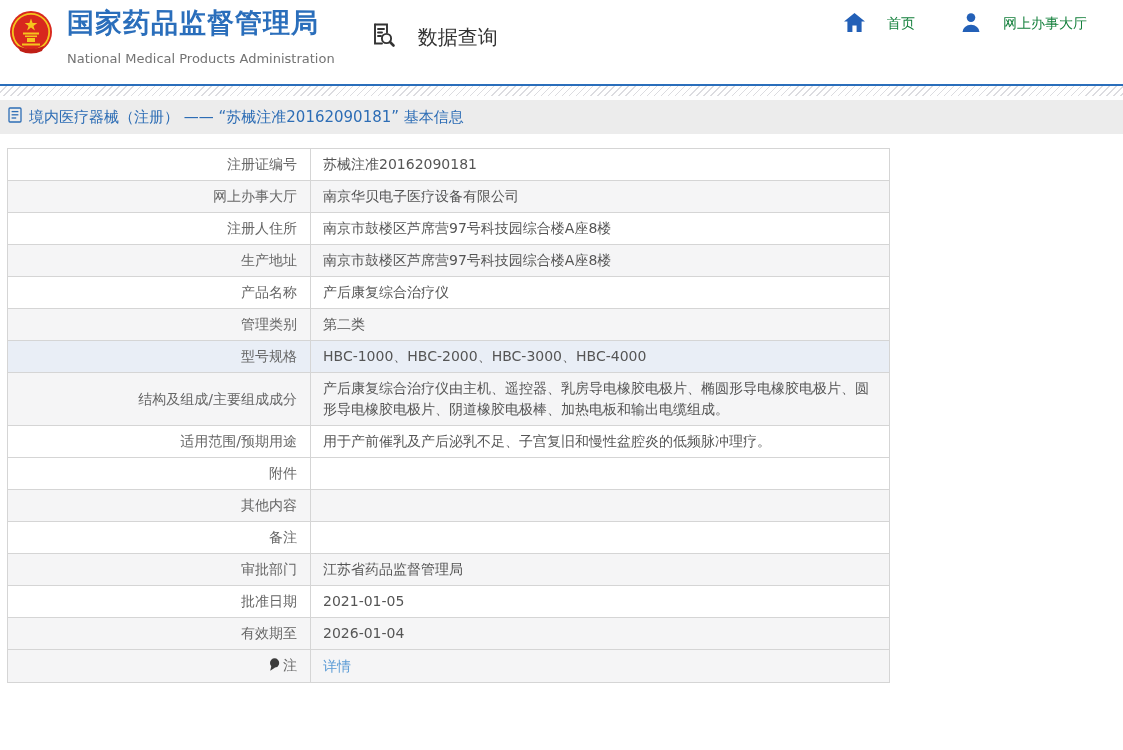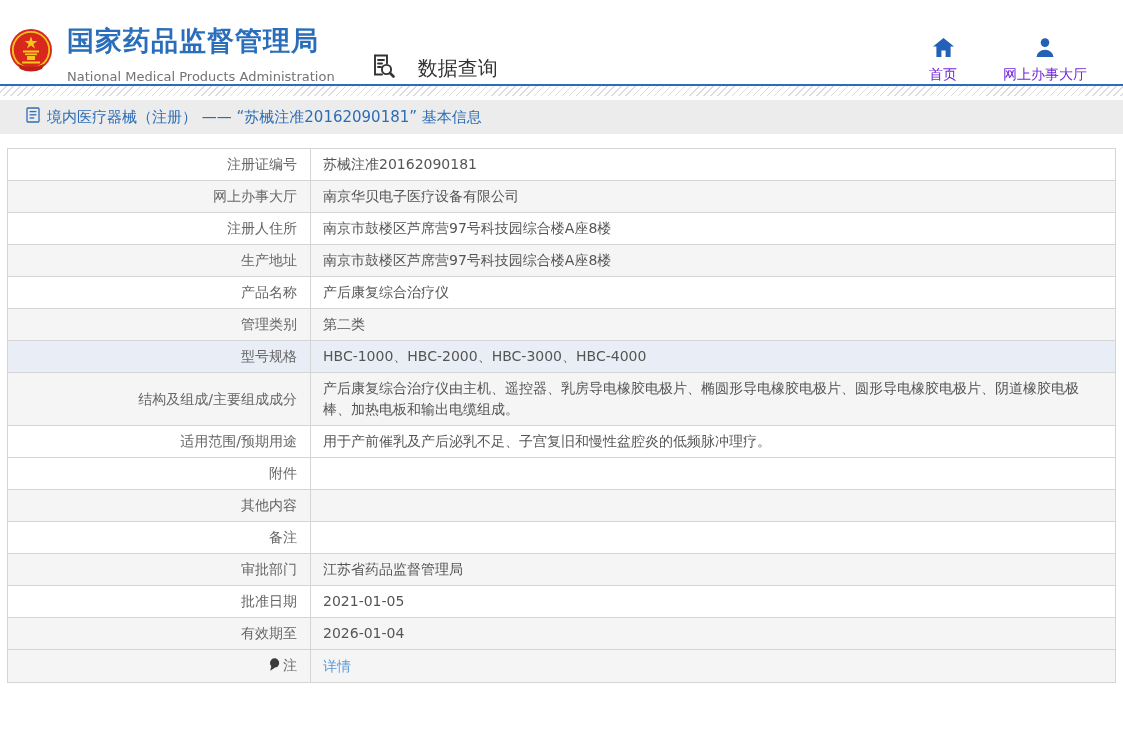--- a/index.html
+++ b/index.html
@@ -7,21 +7,21 @@
     margin: 0; padding: 0;
     width: 1123px; height: 750px;
     background: #ffffff;
     font-family: "DejaVu Sans", "Liberation Sans", sans-serif;
     overflow: hidden;
   }
   
   .header {
     height: 84px;
     display: flex;
-    align-items: flex-end;
+    align-items: flex-start;
     padding: 8px 30px 0 8px;
     background: #fff;
   }
   .logo-block {
     display: flex;
     align-items: flex-start;
     gap: 13px;
     text-decoration: none;
   }
   .emblem { width: 46px; height: 46px; margin-top: 2px; }
@@ -52,51 +52,51 @@
   }
   .top-nav {
     margin-left: auto;
     display: flex;
     gap: 46px;
     margin-top: 5px;
     padding-right: 6px;
   }
   .nav-item {
     display: flex;
-    flex-direction: column;
+    flex-direction: row;
     align-items: center;
-    gap: 6px;
+    gap: 22px;
     font-size: 14px;
-    color: #6d28d9;
+    color: #15803d;
     text-decoration: none;
     white-space: nowrap;
   }
   
   .blue-line { height: 2px; background: #2a6ebb; }
   .hatch-band {
     height: 10px;
     background: repeating-linear-gradient(135deg, #ffffff 0px, #ffffff 4px, #dcdce0 4px, #dcdce0 5px);
   }
   .white-gap { height: 4px; background: #fff; }
   .crumb-band {
     height: 34px;
     background: #ececec;
     display: flex;
     align-items: center;
     gap: 7px;
-    padding-left: 26px;
+    padding-left: 8px;
     font-size: 15px;
     color: #2d6db5;
     white-space: nowrap;
   }
   
   table.info {
     border-collapse: collapse;
     table-layout: fixed;
-    width: 1109px;
+    width: 883px;
     margin: 14px 7px 0 7px;
     font-size: 14px;
   }
   table.info tr { background: #ffffff; }
   table.info tr.alt { background: #f5f5f6; }
   table.info tr.hl { background: #e9eef6; }
   table.info td {
     border: 1px solid #d5d5d5;
     line-height: 21px;
     vertical-align: middle;

